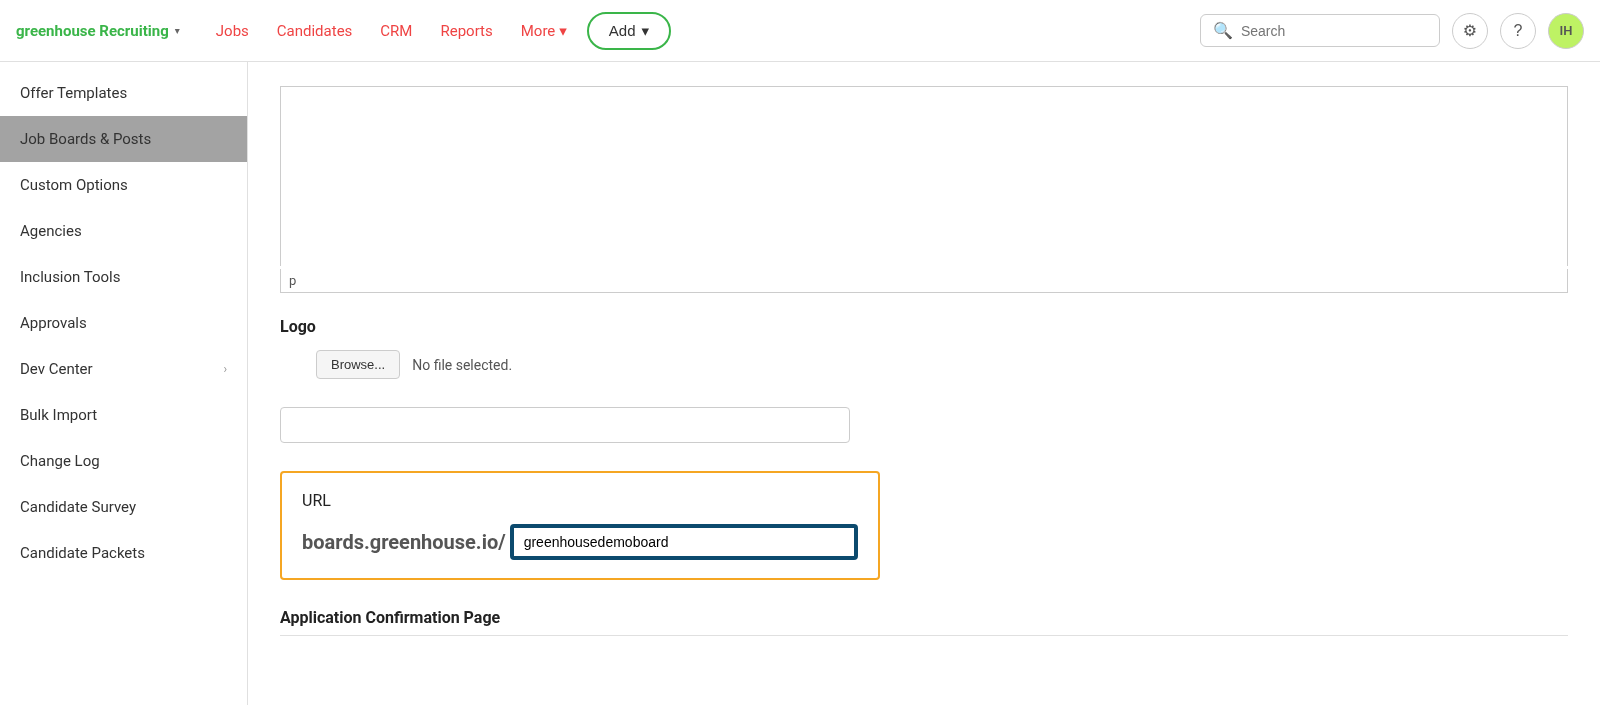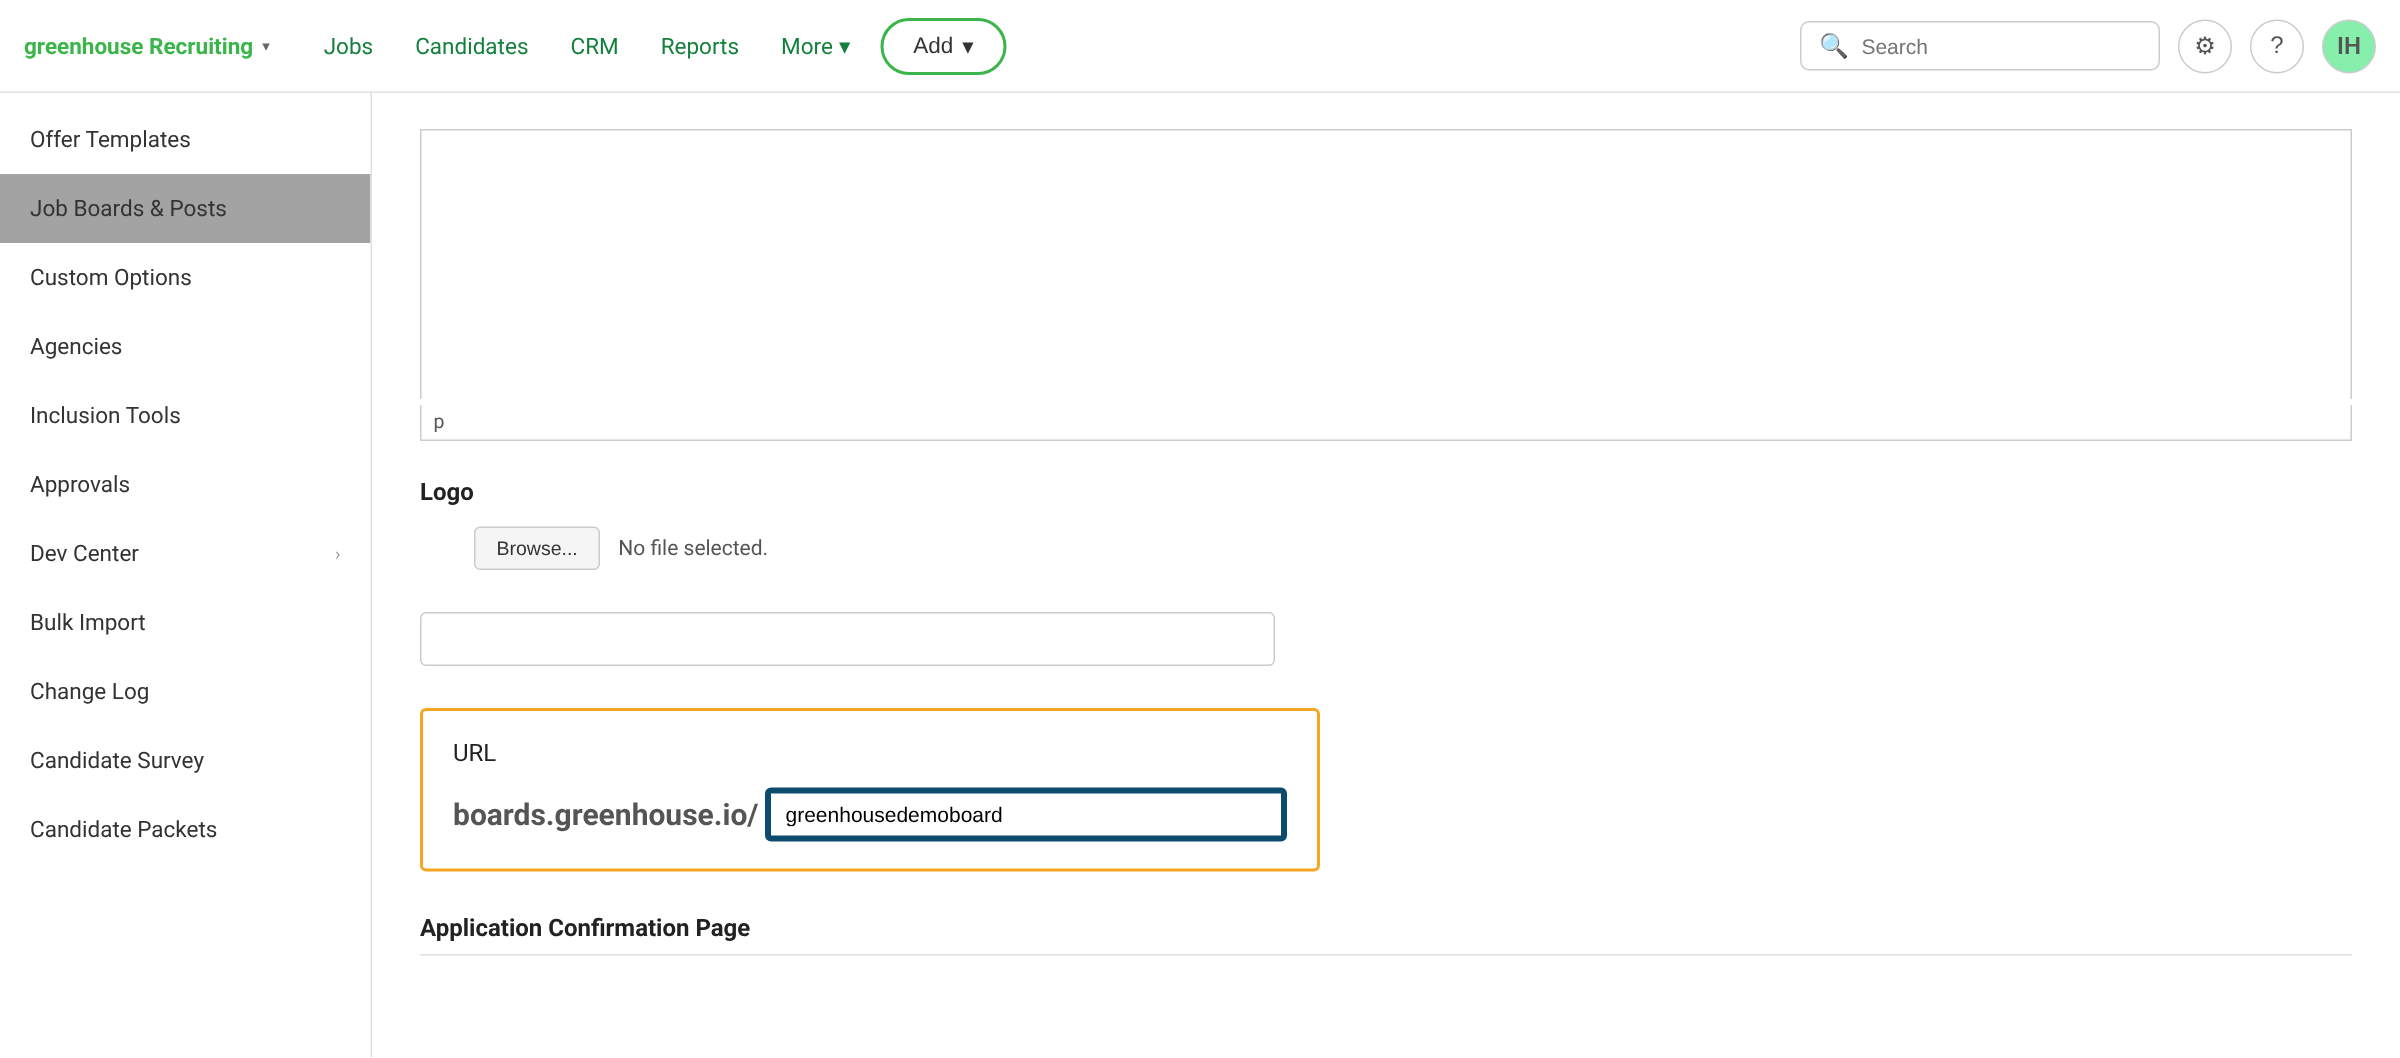--- a/index.html
+++ b/index.html
@@ -36,21 +36,21 @@
       font-size: 10px;
     }
     .nav-links {
       display: flex;
       align-items: center;
       gap: 4px;
     }
     .nav-link {
       padding: 8px 12px;
       font-size: 15px;
-      color: #15803d;
+      color: #ef4444;
       text-decoration: none;
       border-radius: 4px;
       cursor: pointer;
       text-align: center;
     }
     .nav-link-more {
       display: flex;
       align-items: center;
       gap: 4px;
     }
@@ -101,25 +101,25 @@
       cursor: pointer;
       font-size: 16px;
       color: #555;
       background: #fff;
     }
     .nav-avatar {
       width: 36px;
       height: 36px;
       border-radius: 50%;
       border: 1px solid #ccc;
-      background: #86efac;
+      background: #bef264;
       display: flex;
       align-items: center;
       justify-content: center;
-      font-size: 16px;
+      font-size: 13px;
       font-weight: 600;
       color: #555;
       cursor: pointer;
     }
 
     
     .page-layout {
       display: flex;
       margin-top: 62px;
       height: calc(100vh - 62px);

